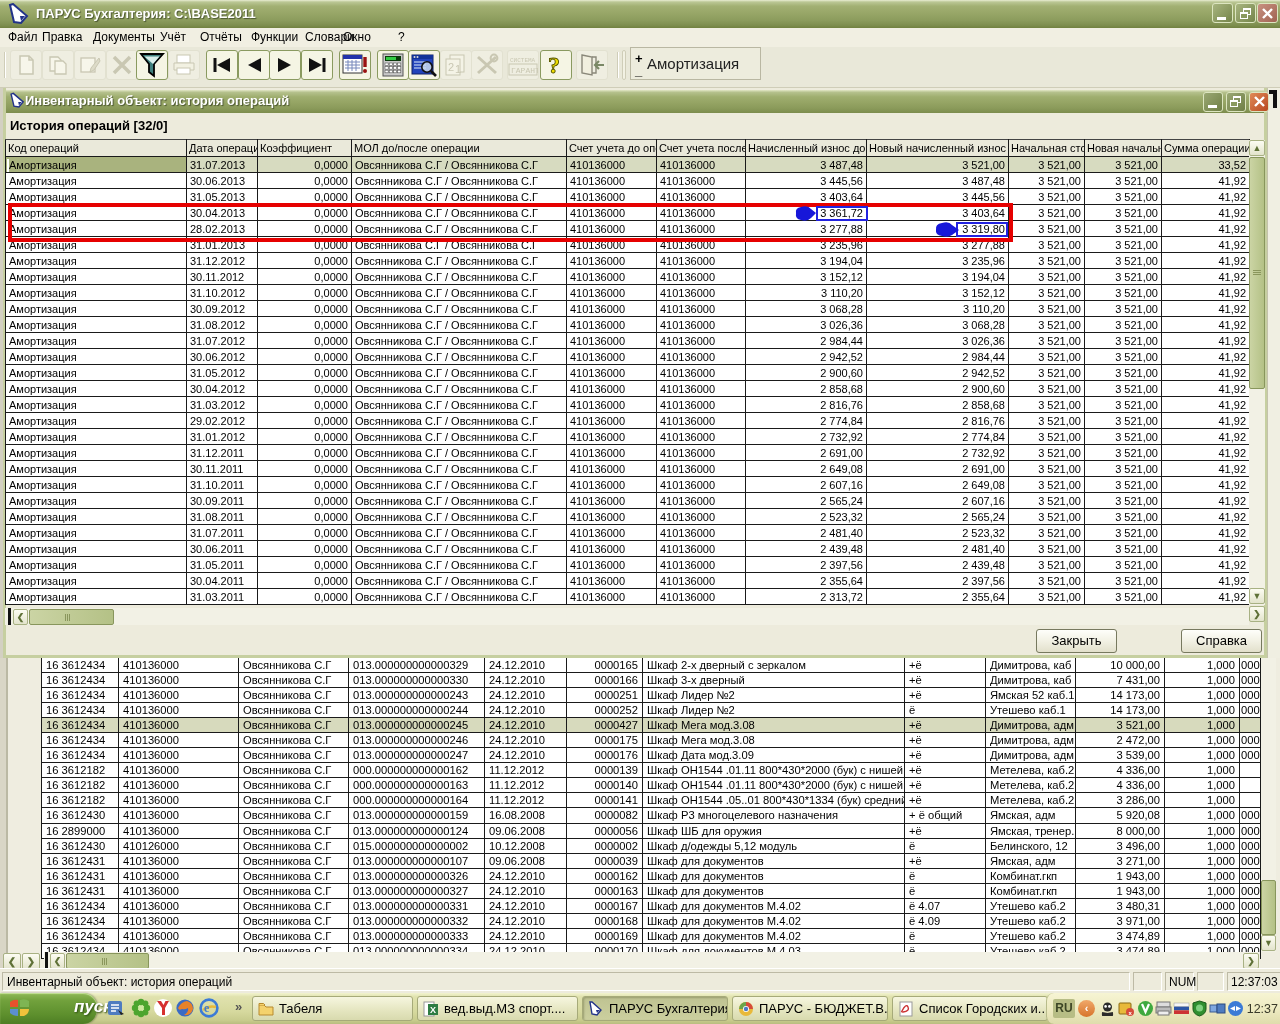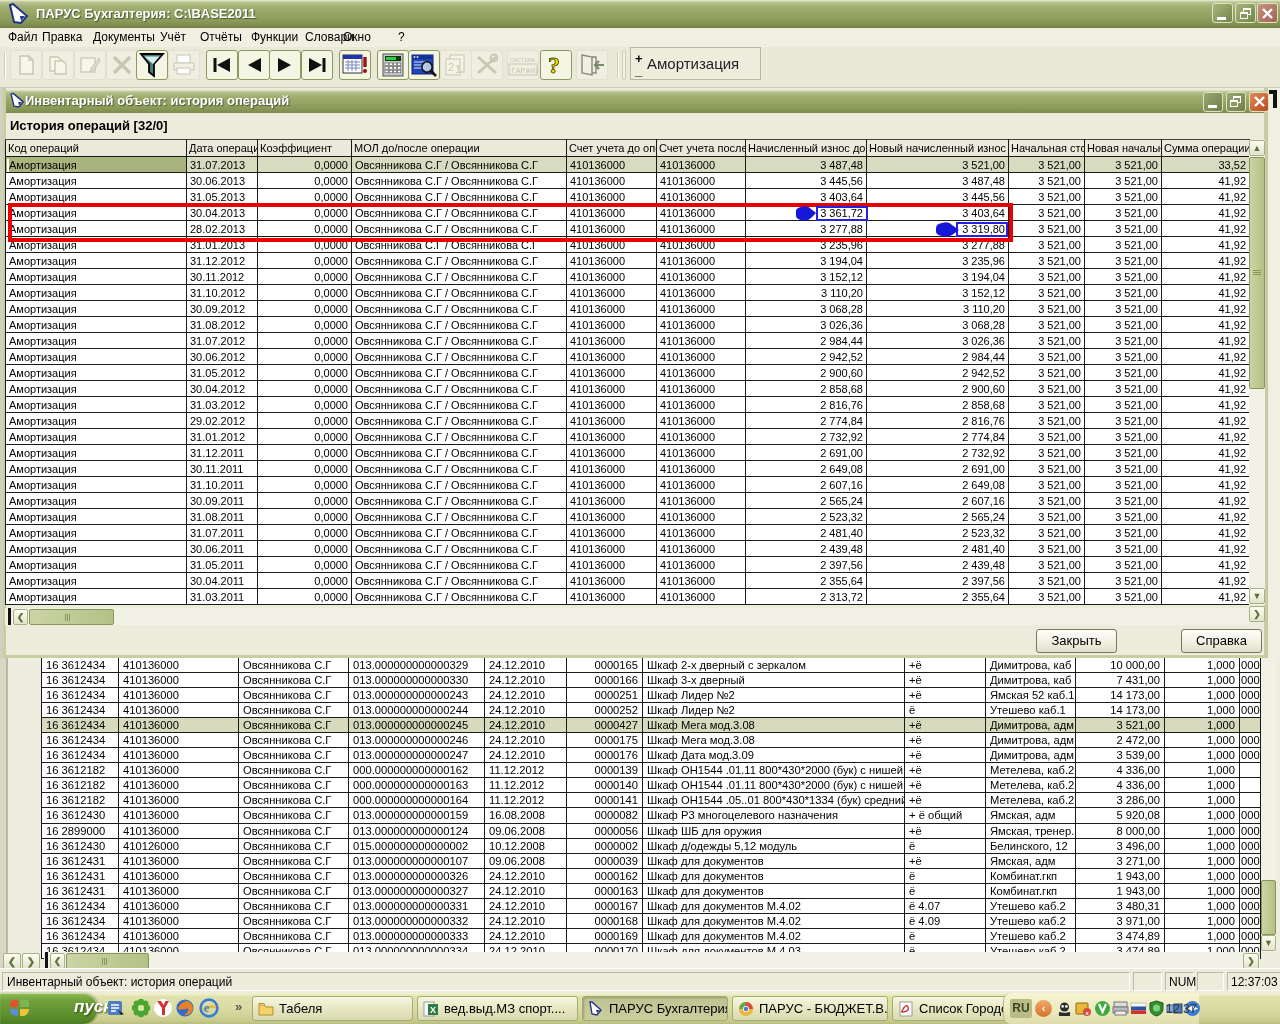--- a/index.html
+++ b/index.html
@@ -61,21 +61,21 @@
  background:linear-gradient(180deg,#F2F3CE 0%,#E0E2AE 12%,#D6D99E 60%,#C8CC8D 88%,#B9BD7F 100%);}
 #startbtn{left:0;top:0;width:97px;height:31px;border-radius:0 14px 14px 0;
  background:linear-gradient(180deg,#90B958 0%,#71A13C 25%,#5D8F2D 70%,#4E7E24 100%);
  box-shadow:inset 0 1px 1px #c6e39b, 1px 0 2px rgba(0,0,0,.35);}
 #startbtn .stext{position:absolute;left:34px;top:4px;color:#fff;font-size:17px;font-weight:bold;font-style:italic;text-shadow:1px 1px 2px #2e4d12;margin-left:40px;}
 .taskbtn{position:absolute;top:3px;height:25px;border-radius:3px;background:linear-gradient(180deg,#F6F6DF,#E4E5BF 60%,#D8DAAE);border:1px solid #A6AA79;
  font-size:13px;color:#000;white-space:nowrap;overflow:hidden;}
 .taskbtn.act{background:linear-gradient(180deg,#BFC392,#CBCF9E);box-shadow:inset 1px 1px 2px #9a9e70;}
 .taskbtn .lbl{position:absolute;left:26px;top:4px;}
 .taskbtn .ticon{position:absolute;left:5px;top:4px;width:16px;height:16px;}
-#tray{left:1003px;top:0;width:196px;height:31px;background:linear-gradient(180deg,#F6F4D3 0%,#EEEBC2 50%,#DFDCAC 100%);border-left:1px solid #b8bc8a;border-radius:8px 0 0 8px;}
+#tray{left:1046px;top:0;width:234px;height:31px;background:linear-gradient(180deg,#F6F4D3 0%,#EEEBC2 50%,#DFDCAC 100%);border-left:1px solid #b8bc8a;border-radius:8px 0 0 8px;}
 .trayicon{position:absolute;top:7px;width:17px;height:17px;border-radius:3px;}
 #clock{position:absolute;right:2px;top:9px;font-size:12.5px;color:#3a3a2a;}
 </style></head><body>
 
 <div class="abs" id="titlebar">
  <svg class="abs" style="left:7px;top:3px" width="24" height="22" viewBox="0 0 24 22">
    <path d="M3 2 L6 1 L20 13 L14 20 L7 19 Z" fill="#ffffff" stroke="#223388" stroke-width="2"></path>
    <path d="M13 13 L18 13 L14 18 Z" fill="#223388"></path>
  </svg>
  <div class="abs ttext">ПАРУС Бухгалтерия: C:\BASE2011</div>

